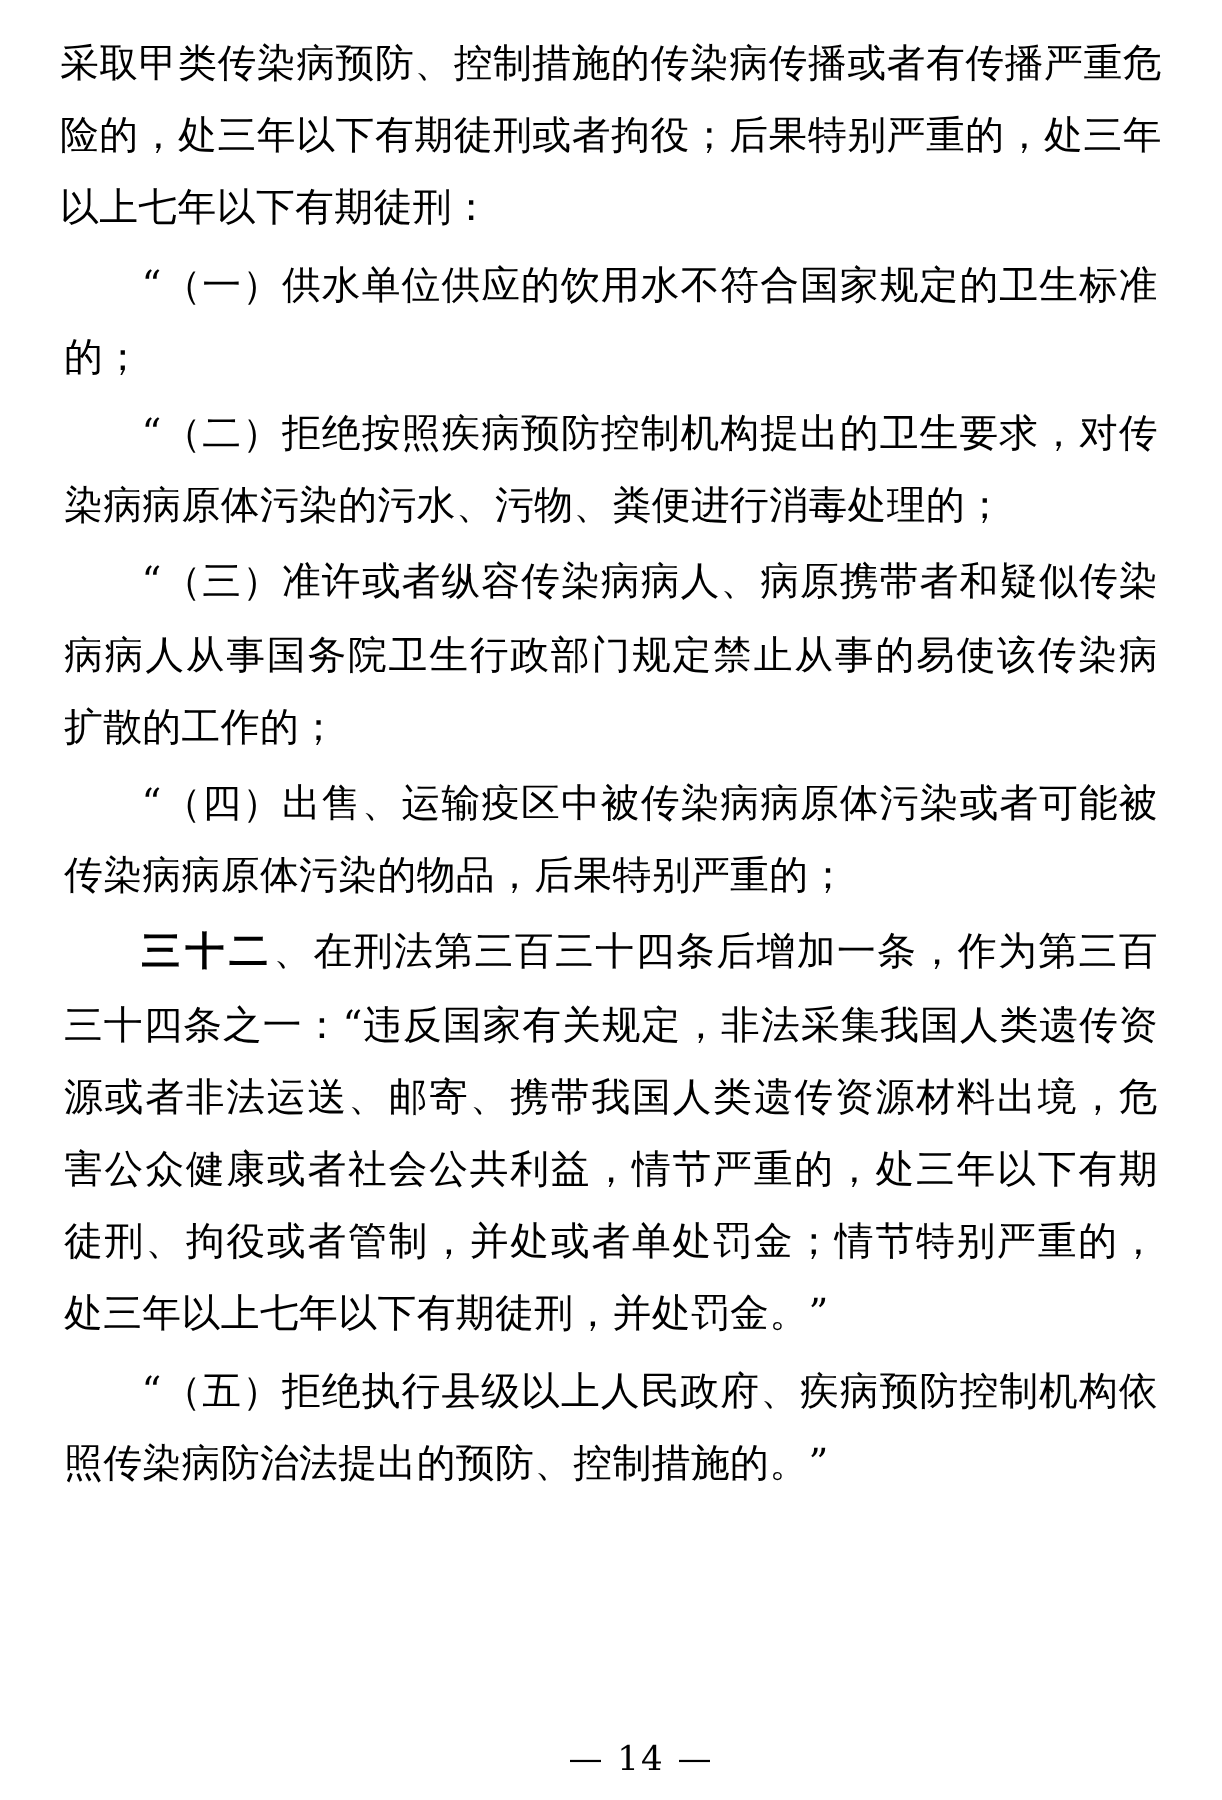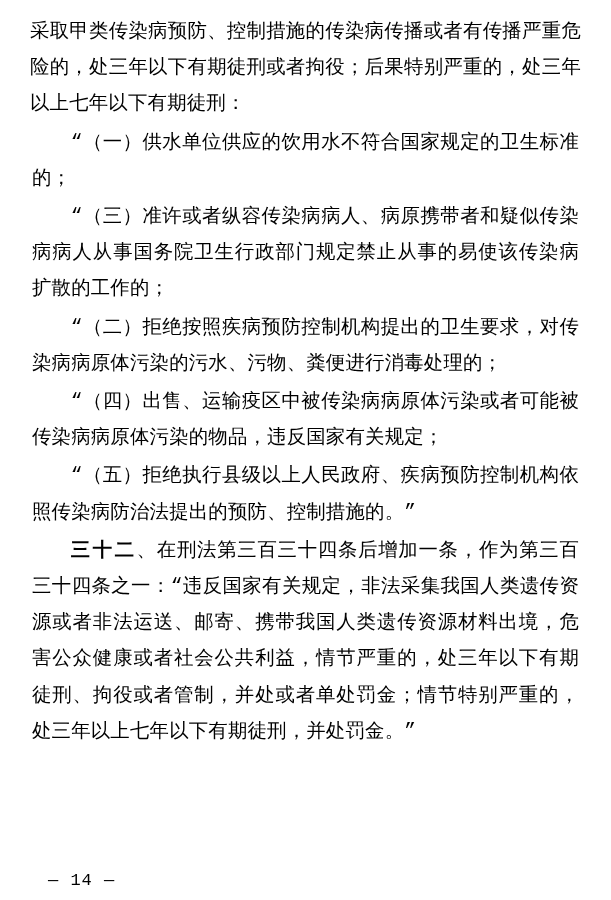--- a/index.html
+++ b/index.html
@@ -13,21 +13,20 @@
     font-family: "DejaVu Serif", "Liberation Serif", serif;
     color: #000000;
     overflow: hidden;
   }
   .page {
     position: relative;
     width: 611px;
     height: 900px;
     box-sizing: border-box;
     padding: 14px 30px 0 30px;
-    font-family: Liberation Mono, monospace;
   }
   .body-text {
     font-size: 19.4px;
     line-height: 36.2px;
     text-align: justify;
     text-justify: inter-ideograph;
     letter-spacing: 0.2px;
   }
   .para {
     margin: 2px;
@@ -39,44 +38,44 @@
   }
   .bold-lead {
     font-weight: bold;
     letter-spacing: 2px;
   }
   .page-number {
     position: absolute;
     left: 0;
     right: 0;
     bottom: 10px;
-    text-align: left;
-    padding-left: 48px;
+    text-align: center;
+    padding-left: 30px;
     font-size: 17px;
     letter-spacing: 1px;
     color: #000000;
   }
 </style>
 </head>
 <body>
 
 <div class="page">
   <div class="body-text">
 
     <p class="para-noindent">采取甲类传染病预防、控制措施的传染病传播或者有传播严重危险的，处三年以下有期徒刑或者拘役；后果特别严重的，处三年以上七年以下有期徒刑：</p>
 
     <p class="para">“（一）供水单位供应的饮用水不符合国家规定的卫生标准的；</p>
 
+    <p class="para">“（二）拒绝按照疾病预防控制机构提出的卫生要求，对传染病病原体污染的污水、污物、粪便进行消毒处理的；</p>
+
     <p class="para">“（三）准许或者纵容传染病病人、病原携带者和疑似传染病病人从事国务院卫生行政部门规定禁止从事的易使该传染病扩散的工作的；</p>
 
-    <p class="para">“（二）拒绝按照疾病预防控制机构提出的卫生要求，对传染病病原体污染的污水、污物、粪便进行消毒处理的；</p>
+    <p class="para">“（四）出售、运输疫区中被传染病病原体污染或者可能被传染病病原体污染的物品，后果特别严重的；</p>
 
-    <p class="para">“（四）出售、运输疫区中被传染病病原体污染或者可能被传染病病原体污染的物品，违反国家有关规定；</p>
+    <p class="para"><span class="bold-lead">三十二</span><span>、在刑法第三百三十四条后增加一条，作为第三百三十四条之一：“违反国家有关规定，非法采集我国人类遗传资源或者非法运送、邮寄、携带我国人类遗传资源材料出境，危害公众健康或者社会公共利益，情节严重的，处三年以下有期徒刑、拘役或者管制，并处或者单处罚金；情节特别严重的，处三年以上七年以下有期徒刑，并处罚金。”</span></p>
 
     <p class="para">“（五）拒绝执行县级以上人民政府、疾病预防控制机构依照传染病防治法提出的预防、控制措施的。”</p>
-
-    <p class="para"><span class="bold-lead">三十二</span><span>、在刑法第三百三十四条后增加一条，作为第三百三十四条之一：“违反国家有关规定，非法采集我国人类遗传资源或者非法运送、邮寄、携带我国人类遗传资源材料出境，危害公众健康或者社会公共利益，情节严重的，处三年以下有期徒刑、拘役或者管制，并处或者单处罚金；情节特别严重的，处三年以上七年以下有期徒刑，并处罚金。”</span></p>
 
 
   </div>
 
   <div class="page-number">— 14 —</div>
 </div>
 
 </body></html>

